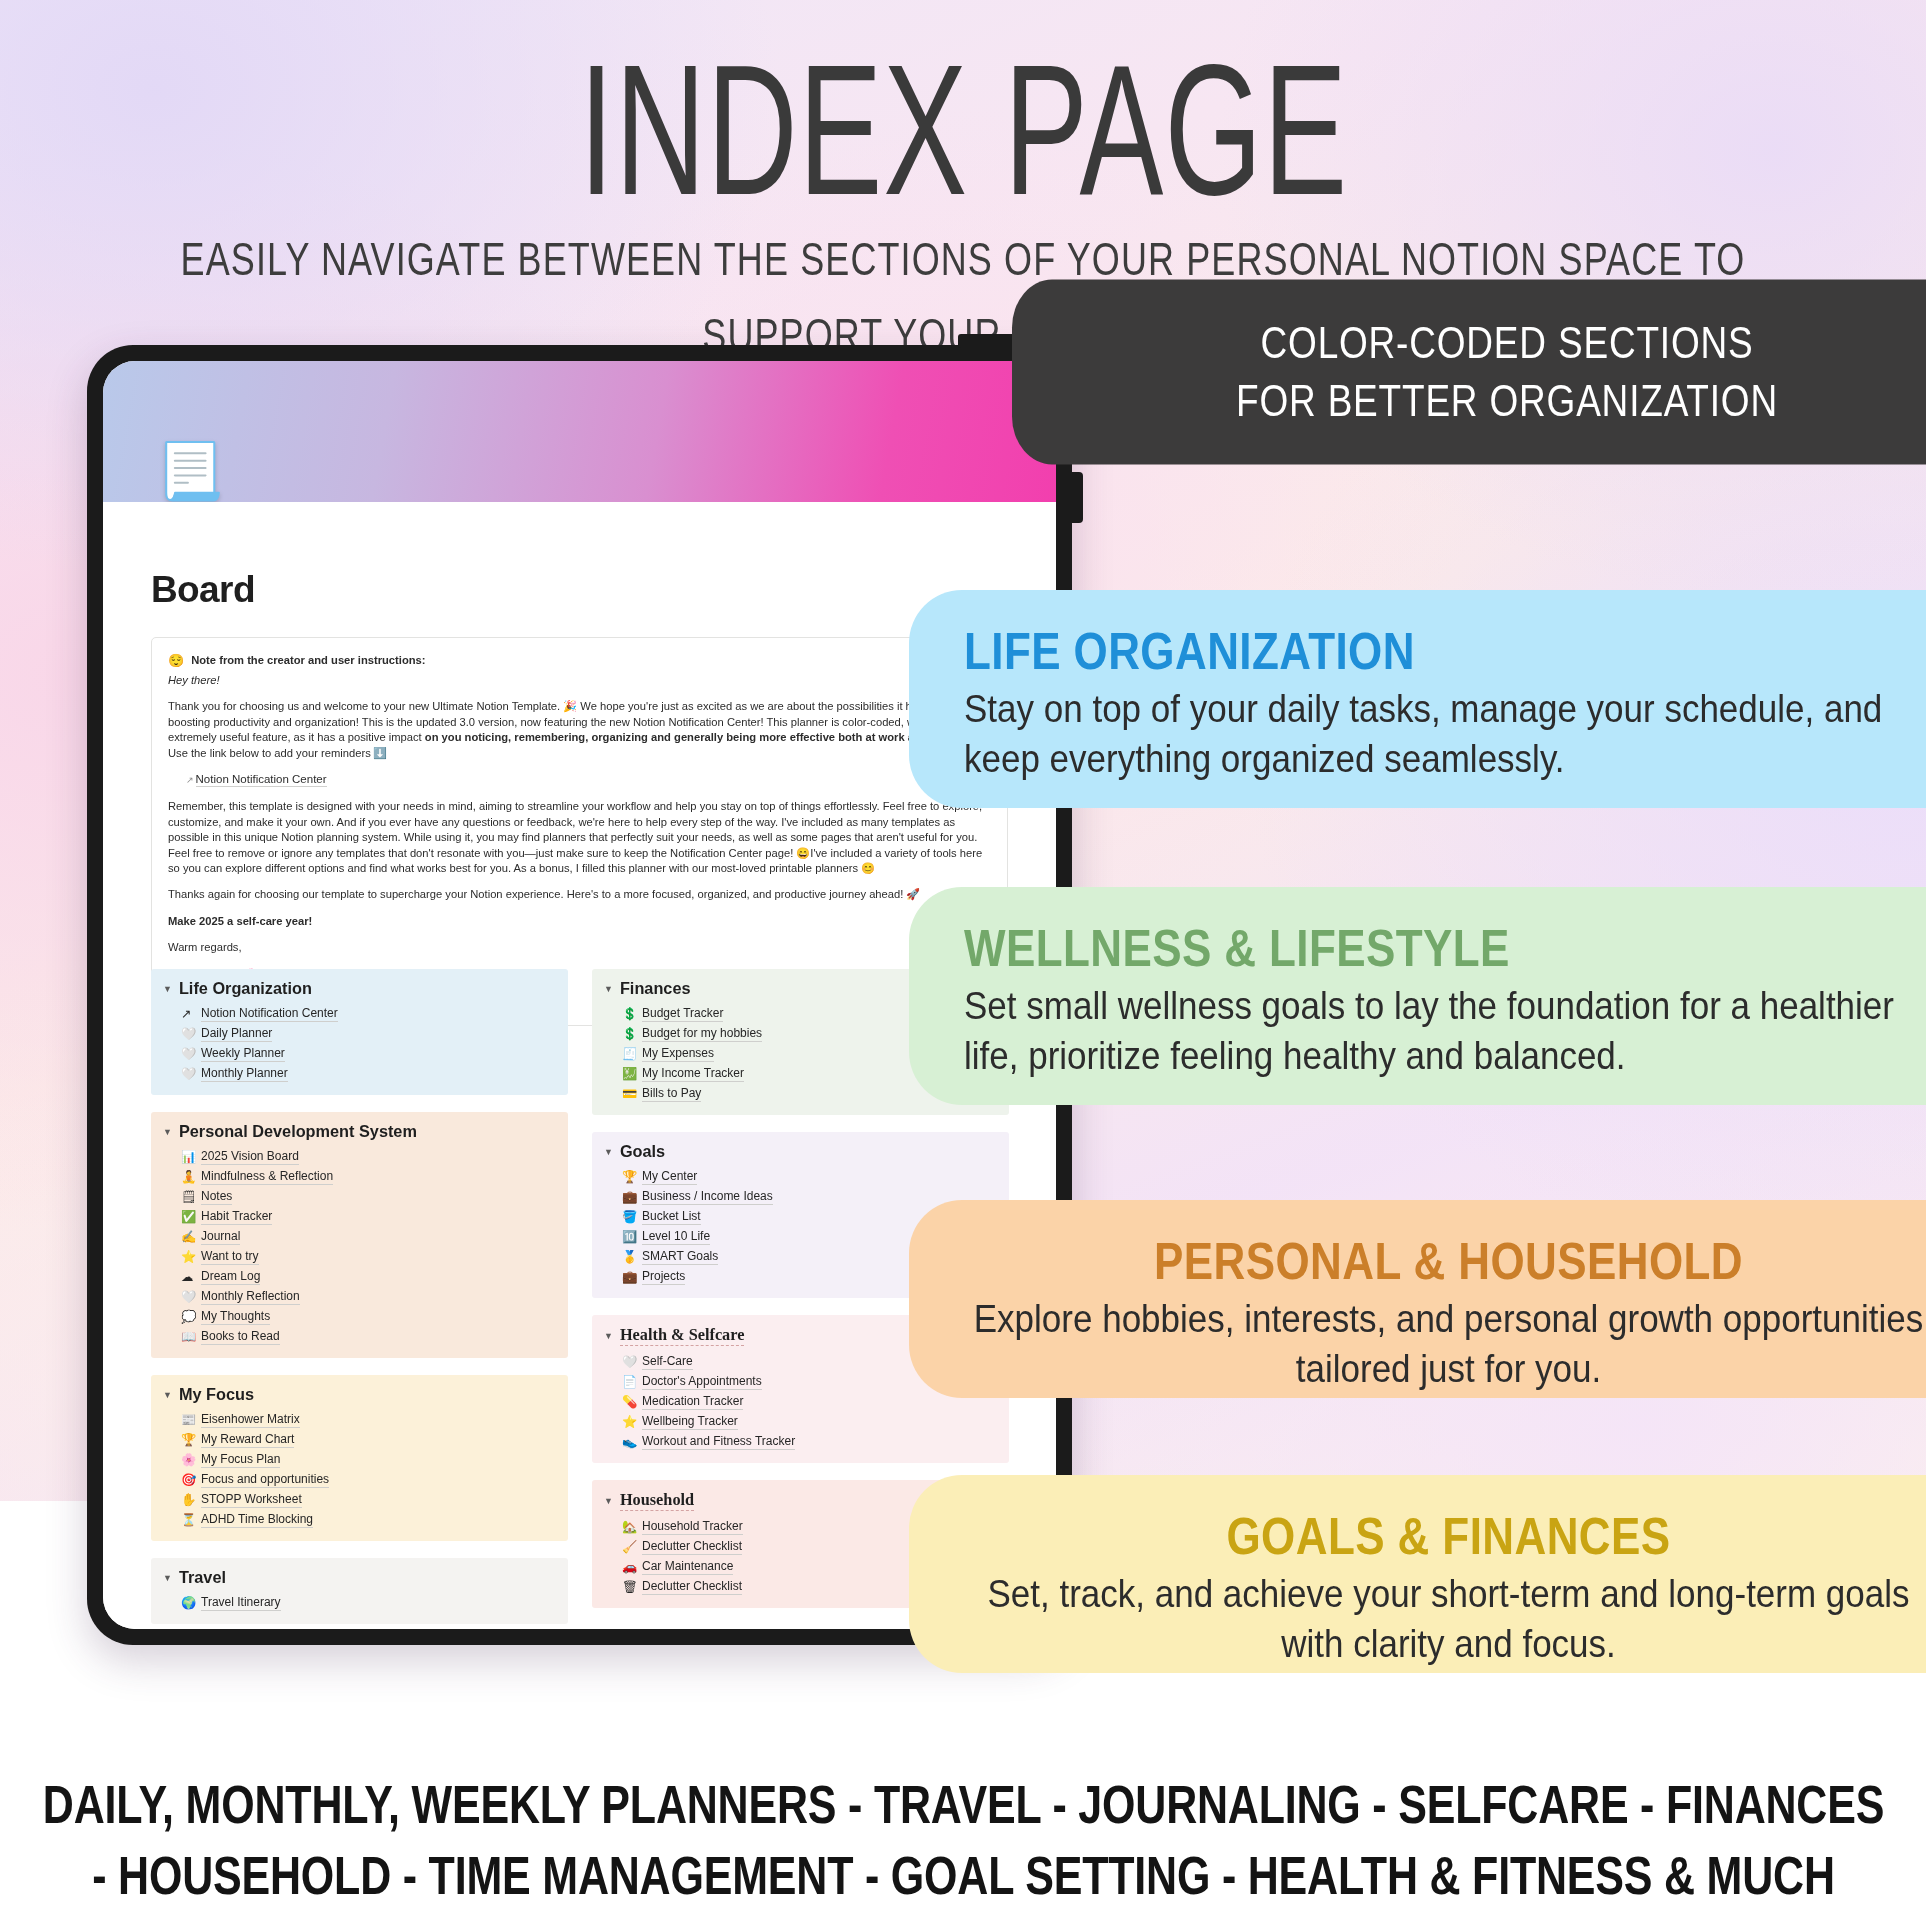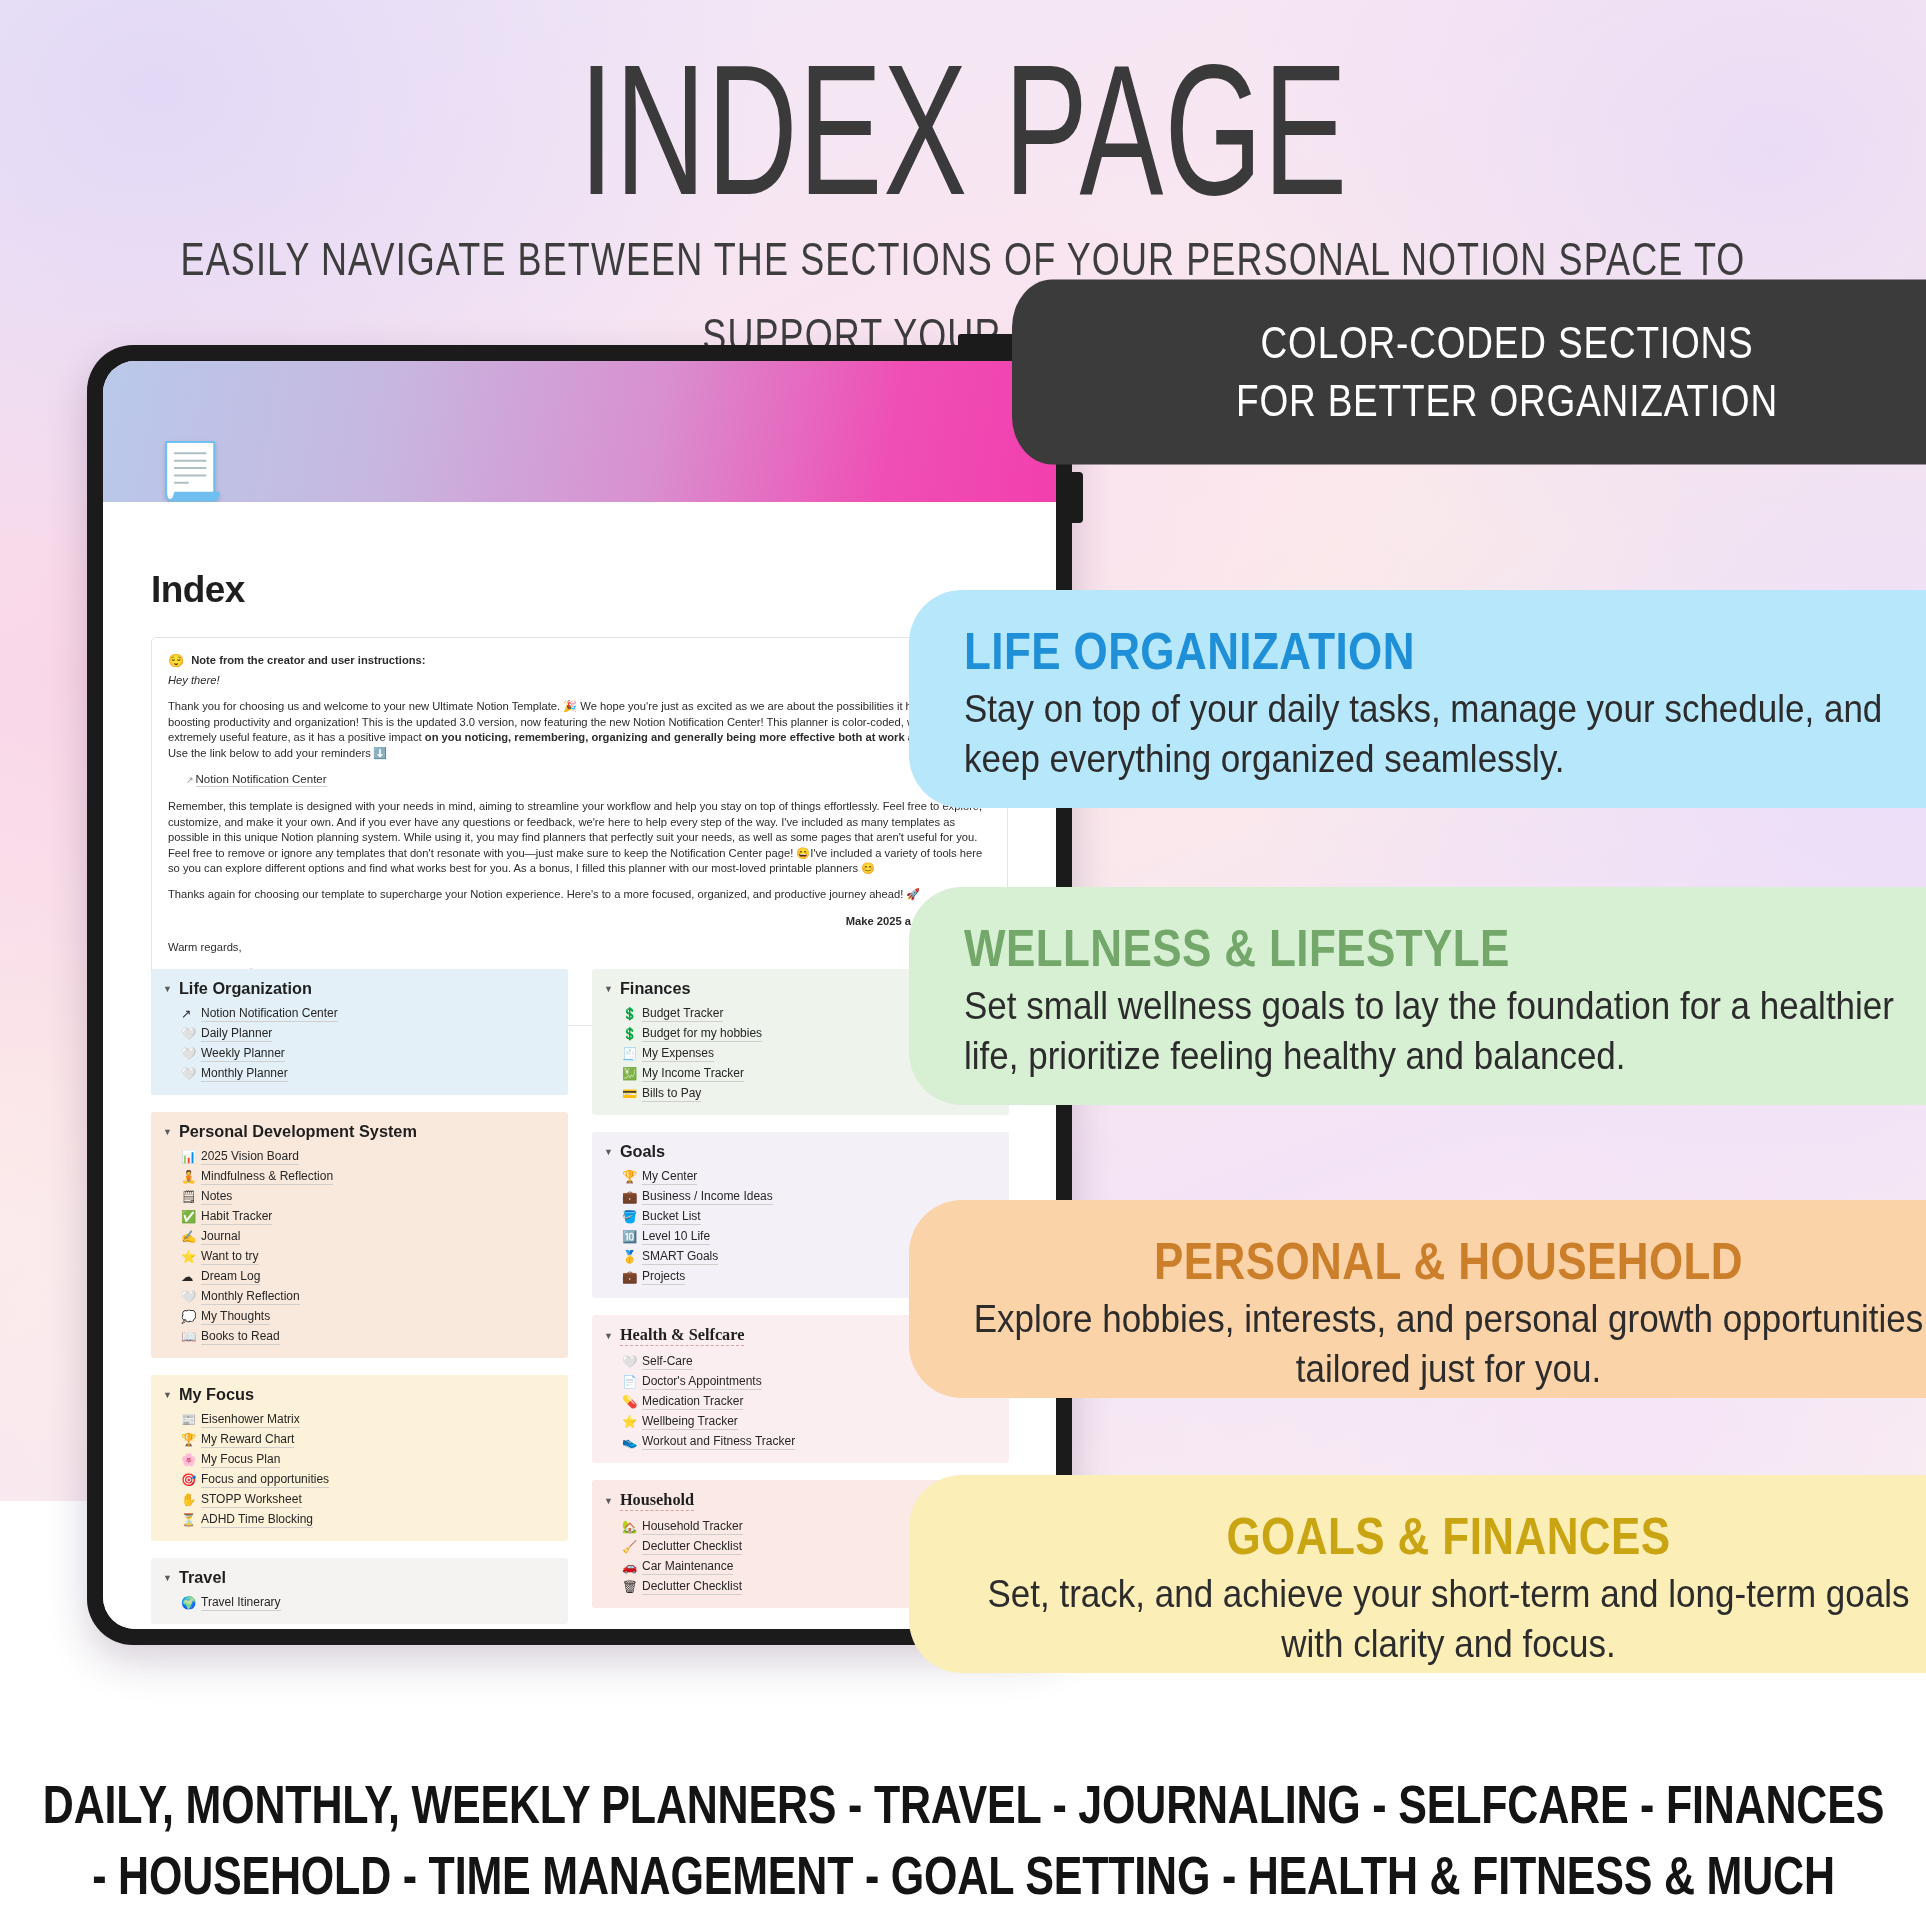--- a/index.html
+++ b/index.html
@@ -110,21 +110,21 @@
     border-radius: 5px;
     padding: 15px 17px 15px 16px;
     font-size: 11.2px;
     line-height: 15.4px;
     color: #2c2c2c;
   }
   .callout-head { display: flex; gap: 7px; align-items: flex-start; }
   .callout-emoji { font-size: 13px; line-height: 16px; }
   .callout p { margin-bottom: 11px; }
   .callout p:last-child { margin-bottom: 0; }
-  .cbold { font-weight: bold; text-align: right; }
+  .cbold { font-weight: bold; }
   .notif-link {
     margin: 9px 0 11px 18px;
     font-size: 11.5px;
   }
   .notif-link span.lbl {
     border-bottom: 1px solid #d0d0ce;
     padding-bottom: 1px;
   }
   .arrow-ico { font-size: 9px; color: #8d8d8d; margin-right: 2px; }
   .url-line { color: #9b9b9b; border-bottom: 1px solid #e0e0e0; display: inline-block; }
@@ -241,21 +241,21 @@
   <div class="tablet">
     <div class="tablet-btn btn-top"></div>
     <div class="tablet-btn btn-side1"></div>
     <div class="tablet-btn btn-side2"></div>
 
     <div class="screen">
       <div class="screen-cover"></div>
       <div class="cover-emoji">📃</div>
 
       <div class="doc">
-        <div class="doc-title">Index</div>
+        <div class="doc-title">Board</div>
 
         <div class="callout">
           <div class="callout-head">
             <span class="callout-emoji">😌</span>
             <span class="cbold">Note from the creator and user instructions:</span>
           </div>
           <p style="margin-top:4px;font-style:italic;">Hey there!</p>
           <p><span>Thank you for choosing us and welcome to your new Ultimate Notion Template. 🎉 We hope you're just as excited as we are about the possibilities it holds for boosting productivity and organization! This is the updated 3.0 version, now featuring the new Notion Notification Center! This planner is color-coded, which is an extremely useful feature, as it has a positive impact </span><span class="cbold">on you noticing, remembering, organizing and generally being more effective both at work and at home.</span><span> Use the link below to add your reminders ⬇️</span></p>
           <div class="notif-link"><span class="arrow-ico">↗</span><span class="lbl">Notion Notification Center</span></div>
           <p>Remember, this template is designed with your needs in mind, aiming to streamline your workflow and help you stay on top of things effortlessly. Feel free to explore, customize, and make it your own. And if you ever have any questions or feedback, we're here to help every step of the way. I've included as many templates as possible in this unique Notion planning system. While using it, you may find planners that perfectly suit your needs, as well as some pages that aren't useful for you. Feel free to remove or ignore any templates that don't resonate with you—just make sure to keep the Notification Center page! 😄I've included a variety of tools here so you can explore different options and find what works best for you. As a bonus, I filled this planner with our most-loved printable planners 😊</p>

